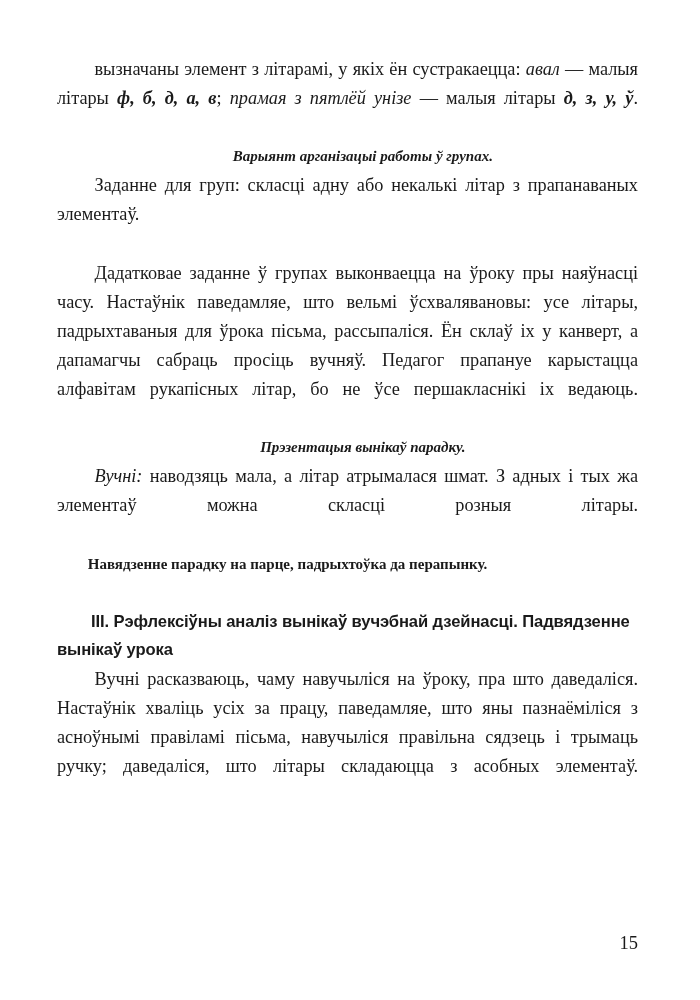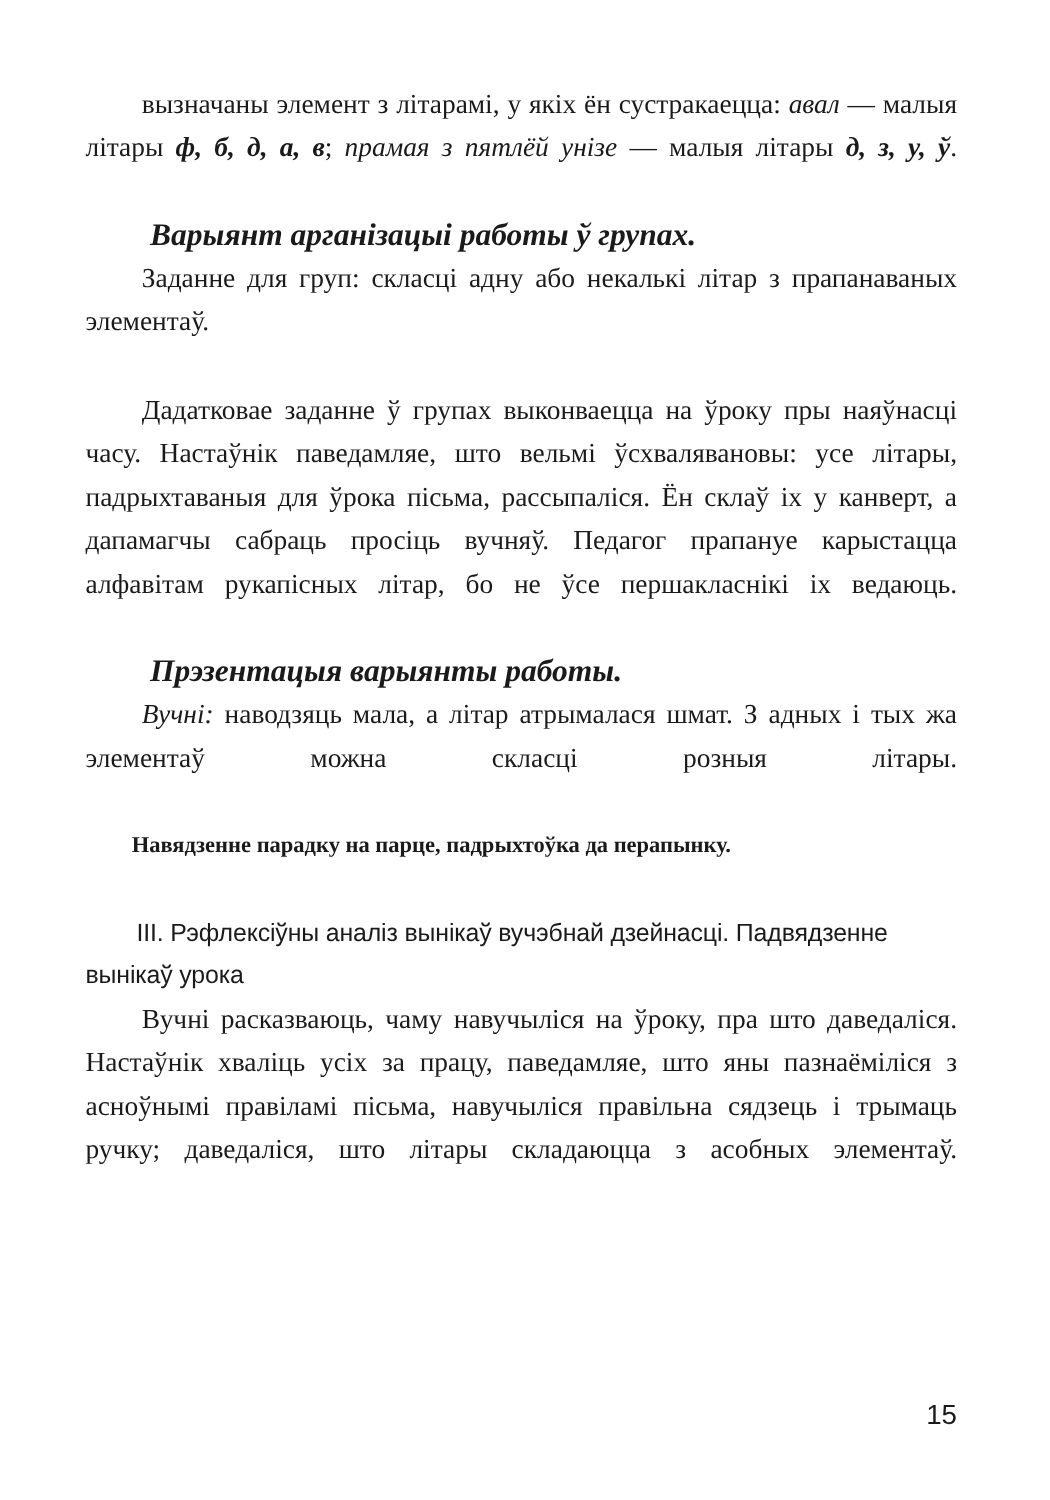--- a/index.html
+++ b/index.html
@@ -30,23 +30,23 @@
     text-indent: 2.05em;
     font-size: 18.3px;
     line-height: 29.1px;
     letter-spacing: -0.01px;
     word-spacing: -0.2px;
     -webkit-hyphens: none;
     hyphens: none;
   }
   p.run-in {
     margin: 0;
-    text-align: left;
+    text-align: center;
     text-indent: 2.05em;
-    font-size: 21px;
+    font-size: 15px;
     line-height: 29.1px;
   }
   .bi {
     font-weight: bold;
     font-style: italic;
   }
   .it {
     font-style: italic;
   }
   p.heading-serif-bold {
@@ -55,35 +55,35 @@
     text-indent: 2.05em;
     font-size: 15px;
     line-height: 29.1px;
     font-weight: bold;
   }
   p.heading-sans {
     margin: 0;
     text-align: left;
     text-indent: 2.05em;
     font-family: "Liberation Sans", "DejaVu Sans", sans-serif;
-    font-weight: normal;
+    font-weight: bold;
     font-size: 16.6px;
     line-height: 28.4px;
     letter-spacing: -0.1px;
   }
   .gap-before-section {
     height: 29px;
   }
   .page-number {
     position: absolute;
     right: 62px;
     bottom: 48px;
     font-size: 18.5px;
     line-height: 1;
-    font-family: Liberation Sans, sans-serif;
+    font-family: Liberation Serif, serif;
     color: #1a1a1a;
   }
   
   p.para::after {
     content: "";
     display: inline-block;
     width: 100%;
   }
 </style>
 </head>
@@ -94,21 +94,21 @@
   <div class="textblock">
 
     <p class="para"><span>вызначаны элемент з літарамі, у якіх ён сустракаецца: </span><span class="it">авал</span><span> — малыя літары </span><span class="bi">ф, б, д, а, в</span><span>; </span><span class="it">прамая з пятлёй унізе</span><span> — малыя літары </span><span class="bi">д, з, у, ў</span><span>.</span></p>
 
     <p class="run-in"><span class="bi">Варыянт арганізацыі работы ў групах.</span></p>
 
     <p class="para"><span>Заданне для груп: скласці адну або некалькі літар з прапанаваных элементаў.</span></p>
 
     <p class="para"><span>Дадатковае заданне ў групах выконваецца на ўроку пры наяўнасці часу. Настаўнік паведамляе, што вельмі ўсхвалявановы: усе літары, падрыхтаваныя для ўрока пісьма, рассыпаліся. Ён склаў іх у канверт, а дапамагчы сабраць просіць вучняў. Педагог прапануе карыстацца алфавітам рукапісных літар, бо не ўсе першакласнікі іх ведаюць.</span></p>
 
-    <p class="run-in"><span class="bi">Прэзентацыя варыянты работы.</span></p>
+    <p class="run-in"><span class="bi">Прэзентацыя вынікаў парадку.</span></p>
 
 
     <p class="para"><span class="it">Вучні:</span><span> наводзяць мала, а літар атрымалася шмат. З адных і тых жа элементаў можна скласці розныя літары.</span></p>
 
     <p class="heading-serif-bold"><span>Навядзенне парадку на парце, падрыхтоўка да перапынку.</span></p>
 
 
 
     <div class="gap-before-section"></div>
 

